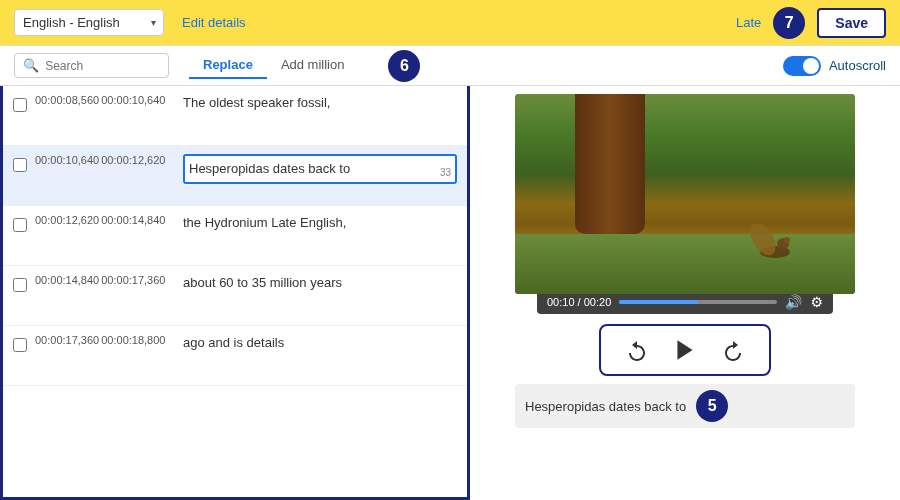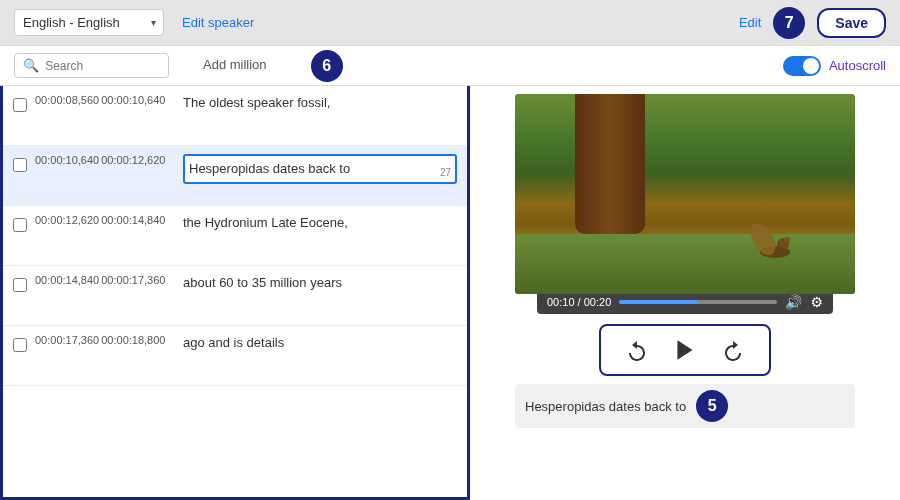--- a/index.html
+++ b/index.html
@@ -12,21 +12,21 @@
       font-size: 13px;
       color: #333;
     }
 
     
     .toolbar {
       display: flex;
       align-items: center;
       padding: 8px 14px;
       border-bottom: 1px solid #ddd;
-      background: #e5e5e5;
+      background: #fde047;
       height: 46px;
     }
     .lang-select-wrapper {
       position: relative;
       display: inline-flex;
       align-items: center;
     }
     .lang-select {
       appearance: none;
       border: 1px solid #ccc;
@@ -73,21 +73,21 @@
       display: flex;
       align-items: center;
       justify-content: center;
       font-size: 16px;
       font-weight: bold;
     }
     .save-btn {
       background: #fff;
       border: 2px solid #1a237e;
       color: #1a237e;
-      border-radius: 12px;
+      border-radius: 4px;
       padding: 5px 16px;
       font-size: 14px;
       font-weight: bold;
       cursor: pointer;
     }
 
     
     .subtoolbar {
       display: flex;
       align-items: center;
@@ -147,21 +147,21 @@
       font-size: 16px;
       font-weight: bold;
       margin-left: 30px;
     }
     .autoscroll-container {
       margin-left: auto;
       display: flex;
       align-items: center;
       gap: 8px;
       font-size: 13px;
-      color: #6d28d9;
+      color: #0c4a6e;
     }
     .toggle {
       width: 38px;
       height: 20px;
       background: #1a73e8;
       border-radius: 10px;
       position: relative;
       cursor: pointer;
     }
     .toggle::after {
@@ -389,34 +389,35 @@
 </head>
 <body>
 
 <div class="toolbar">
   <div class="lang-select-wrapper">
     <select class="lang-select">
       <option value="English - English">English - English</option>
     </select>
     <span class="chevron-icon">▾</span>
   </div>
-  <a class="edit-details-link">Edit speaker</a>
+  <a class="edit-details-link">Edit details</a>
   <div class="toolbar-right">
-    <a class="help-link">Edit</a>
+    <a class="help-link">Late</a>
     <div class="step-badge">7</div>
     <button class="save-btn">Save</button>
   </div>
 </div>
 
 <div class="subtoolbar">
   <div class="search-box">
     <span class="search-icon">🔍</span>
     <input class="search-input" type="text" placeholder="Search" style="">
   </div>
   <div class="tab-group">
+    <div class="tab active">Replace</div>
     <div class="tab">Add million</div>
   </div>
   <div class="step-badge-6">6</div>
   <div class="autoscroll-container">
     <div class="toggle"></div>
     <span>Autoscroll</span>
   </div>
 </div>
 
 <div class="main-content">
@@ -433,31 +434,31 @@
     </div>
 
     <div class="subtitle-row active">
       <input type="checkbox" class="row-checkbox" style="">
       <div class="time-group">
         <span class="time-start">00:00:10,640</span>
         <span class="time-end">00:00:12,620</span>
       </div>
       <div class="subtitle-text-cell editing">
         Hesperopidas dates back to
-        <span class="char-count">27</span>
+        <span class="char-count">33</span>
       </div>
     </div>
 
     <div class="subtitle-row">
       <input type="checkbox" class="row-checkbox" style="">
       <div class="time-group">
         <span class="time-start">00:00:12,620</span>
         <span class="time-end">00:00:14,840</span>
       </div>
-      <div class="subtitle-text-cell">the Hydronium Late Eocene,</div>
+      <div class="subtitle-text-cell">the Hydronium Late English,</div>
     </div>
 
     <div class="subtitle-row">
       <input type="checkbox" class="row-checkbox" style="">
       <div class="time-group">
         <span class="time-start">00:00:14,840</span>
         <span class="time-end">00:00:17,360</span>
       </div>
       <div class="subtitle-text-cell">about 60 to 35 million years</div>
     </div>

